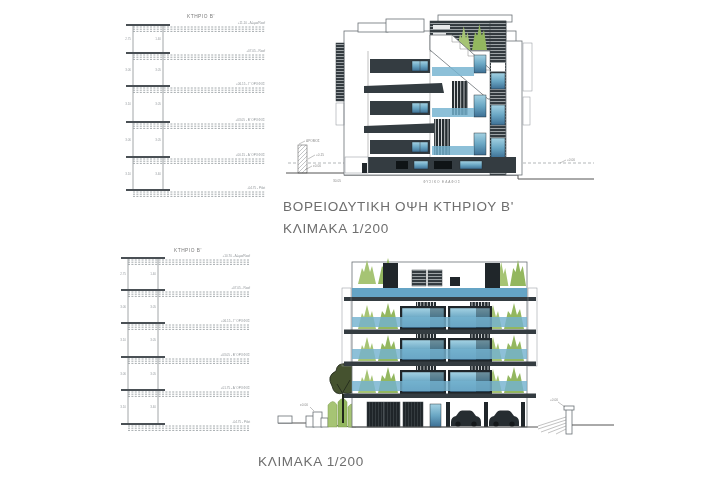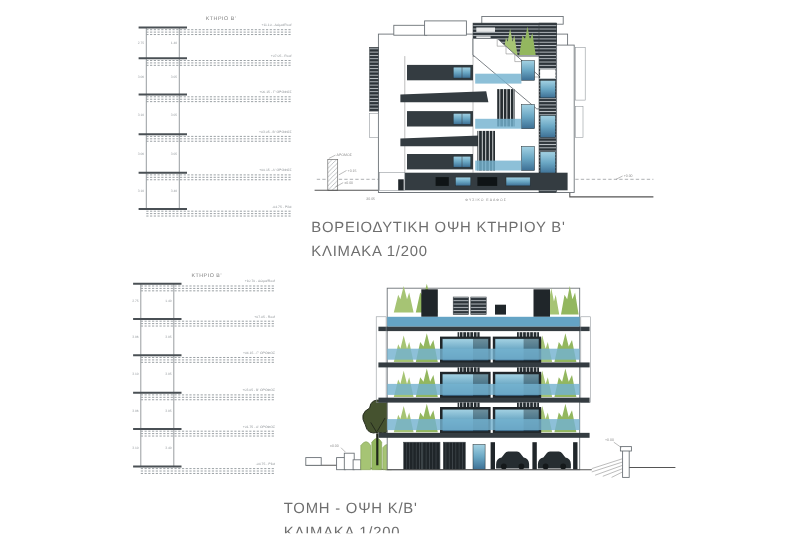--- a/index.html
+++ b/index.html
@@ -315,17 +315,16 @@
     <rect x="296" y="162" width="6" height="26" class="wall"></rect>
     <rect x="294" y="160" width="10" height="4" class="wall"></rect>
     <polyline points="302,179 344,179" class="ground"></polyline>
     <path d="M295,161 L288,156" class="thin"></path>
     <text x="280" y="155" class="tiny">+0.00</text>
     <path d="M44,165 L40,161" class="thin"></path>
     <text x="30" y="160" class="tiny">±0.00</text>
   </svg>
 
   <div class="caption" style="left:258px;top:451px">
-    <div>ΤΟΜΗ - ΟΨΗ Κ/Β'</div>
     <div>ΚΛΙΜΑΚΑ 1/200</div>
   </div>
 
 </div>
 
 </body></html>

